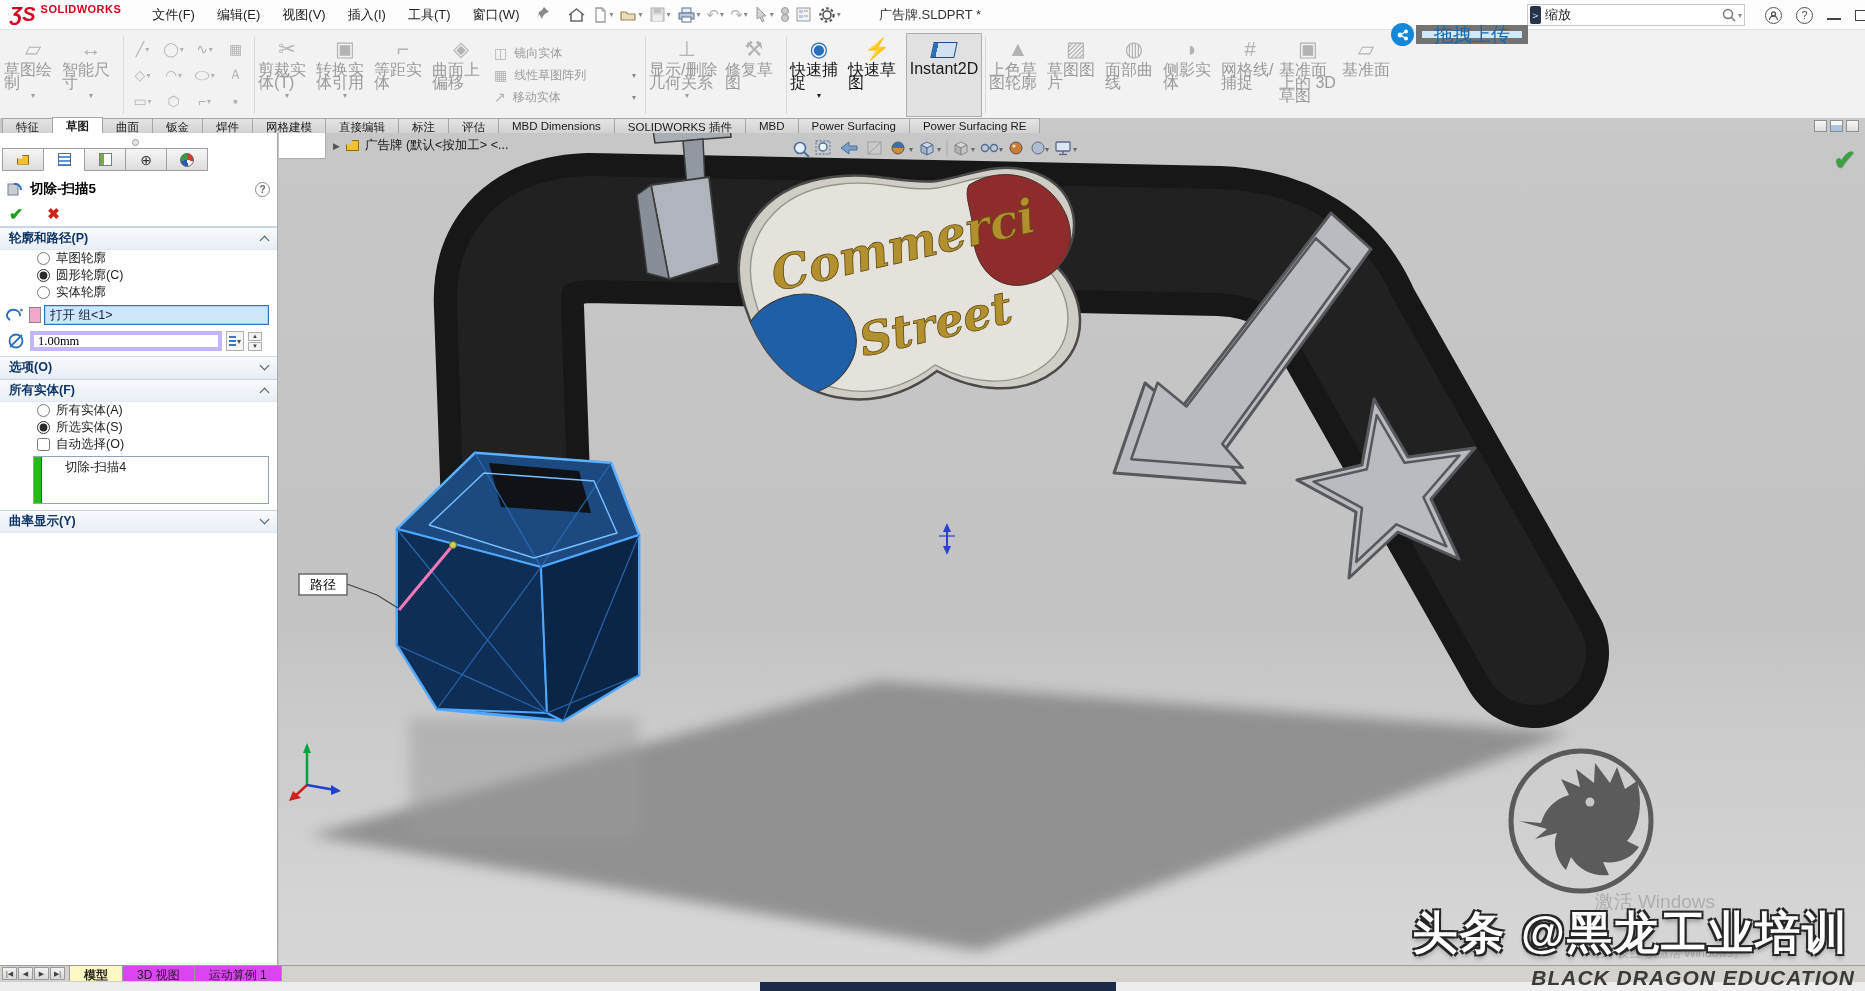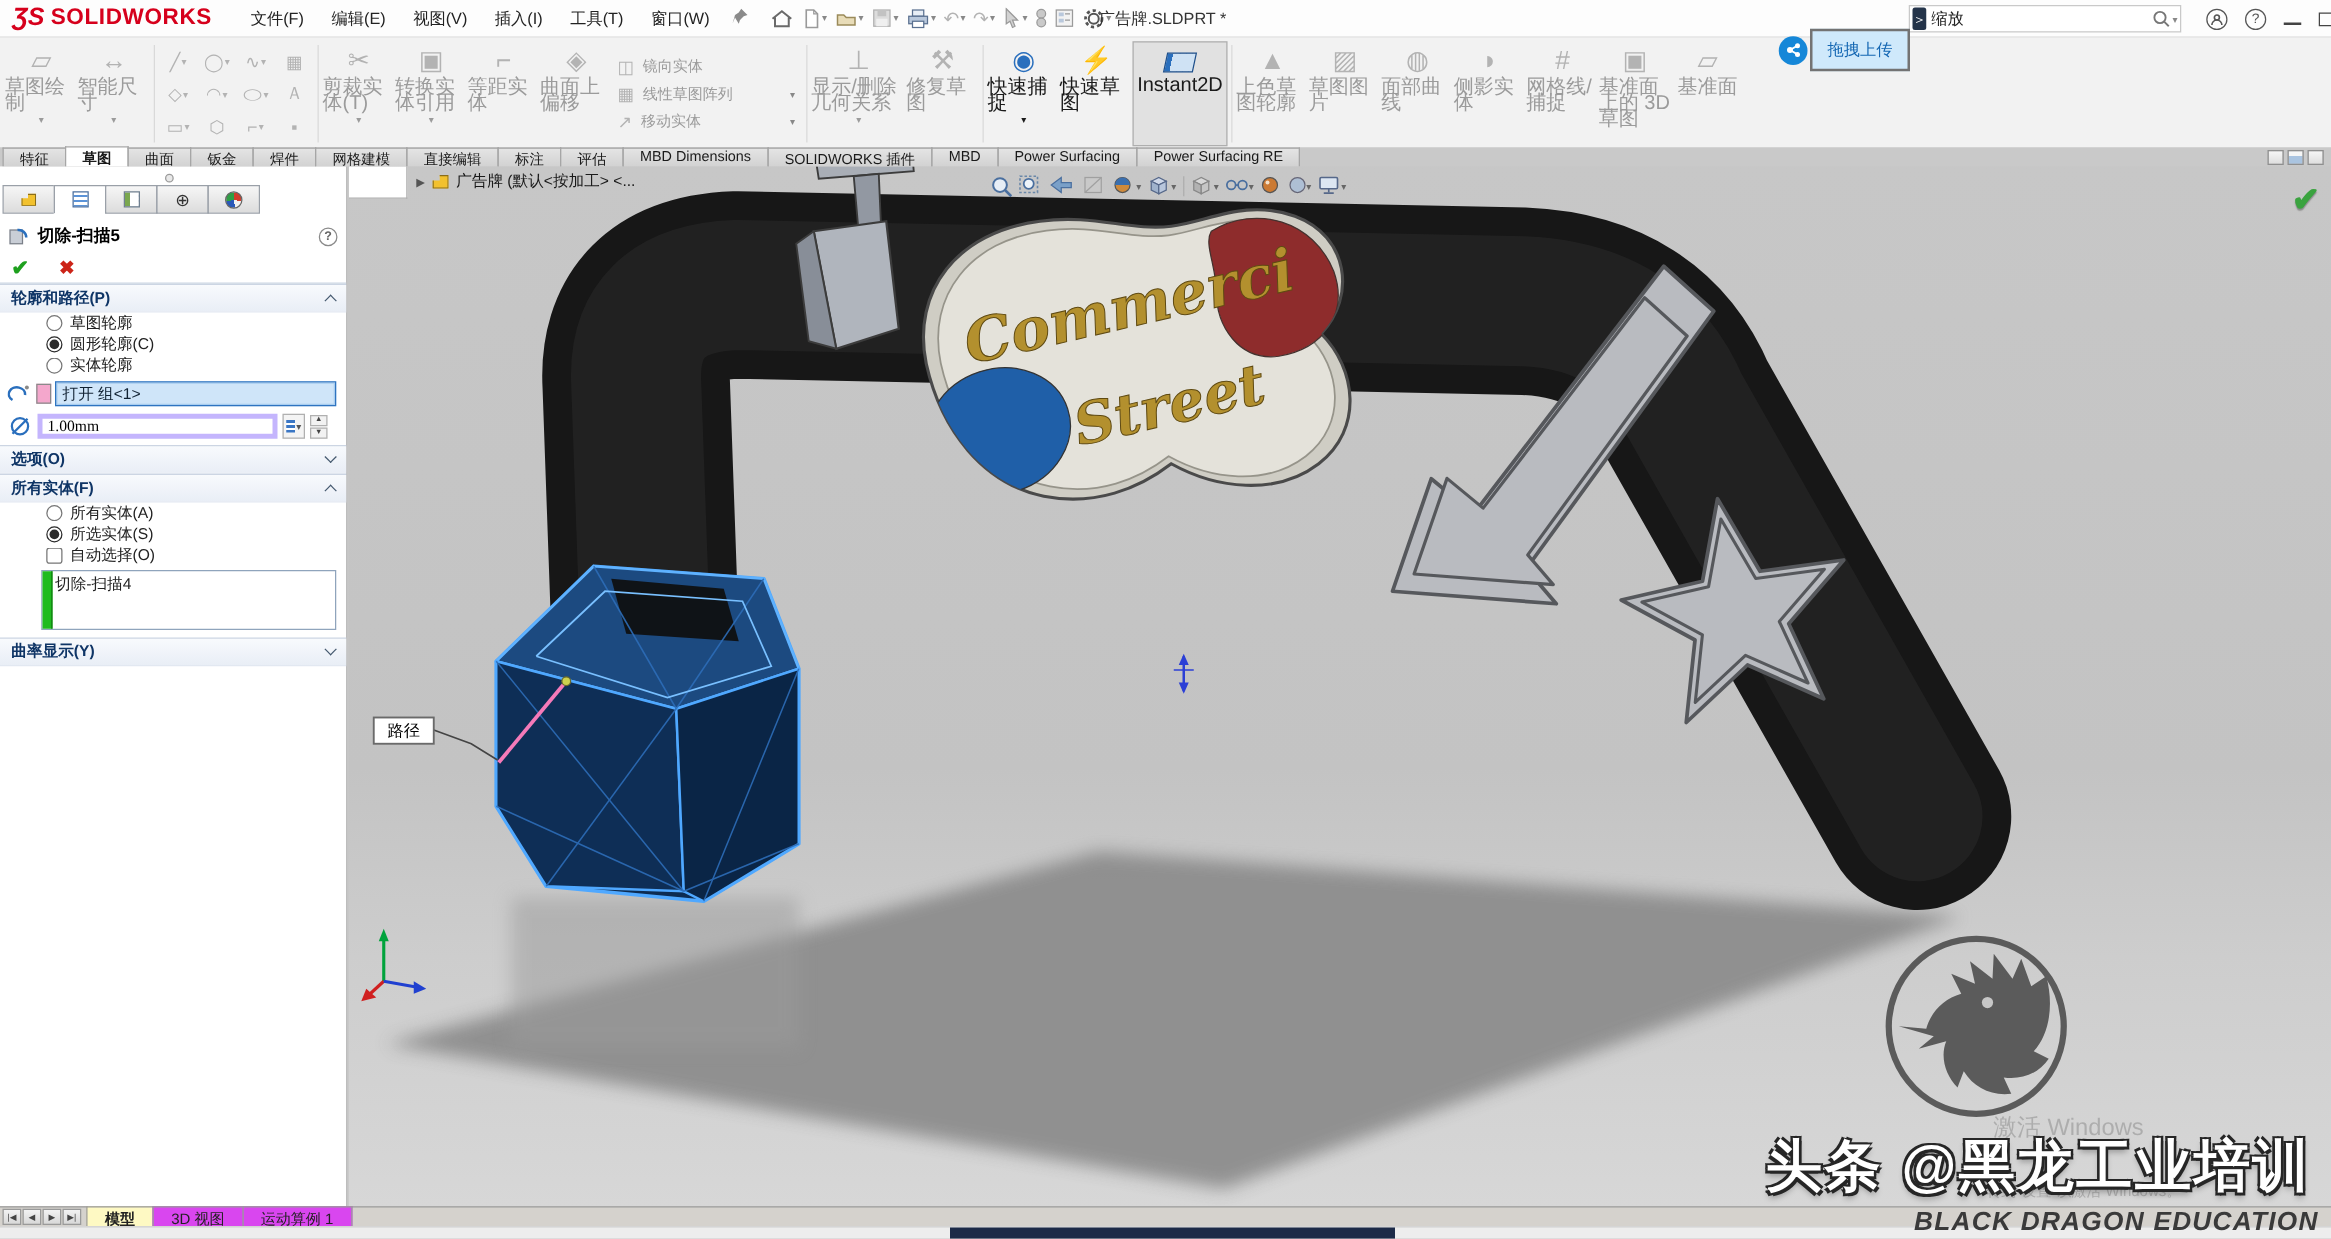--- a/index.html
+++ b/index.html
@@ -2,40 +2,40 @@
 <html><head>
 <meta charset="utf-8">
 <style>
 *{margin:0;padding:0;box-sizing:border-box}
 html,body{width:1865px;height:991px;overflow:hidden}
 body{font-family:"Liberation Sans",sans-serif;background:#c6c6c6;position:relative;font-size:12.5px;color:#222}
 
 .titlebar{position:absolute;top:0;left:0;right:0;height:30px;background:#fdfdfd;border-bottom:1px solid #e3e3e3;display:flex;align-items:center;z-index:40}
 .logo{display:flex;margin-left:10px;color:#d6001c;font-weight:bold;white-space:nowrap}
 .logo .mark{font-size:20px;font-style:italic;margin-right:5px}
-.logo .word{font-size:18px;letter-spacing:.5px}
+.logo .word{font-size:11px;letter-spacing:.5px}
 .menus{display:flex;margin-left:20px}
 .menu{padding:4px 11px;font-size:13px;color:#222;cursor:default}
 .pin{margin-left:6px}
 .qat{display:flex;align-items:center;margin-left:14px}
 .qi{display:flex;align-items:center;padding:2px 3px}
 .caret{font-size:8px;color:#888;margin-left:1px}
 .doc-title{position:absolute;left:760px;width:340px;text-align:center;font-size:13px;color:#333}
 .search{position:absolute;right:120px;top:4px;width:218px;height:22px;border:1px solid #c9c9c9;background:#fff;display:flex;align-items:center}
 .search .cmd{width:23px;height:18px;margin:1px 4px 1px 2px;background:#24344a;color:#fff;font-size:11px;display:flex;align-items:center;justify-content:center;border-radius:2px}
 .search .sval{flex:1;font-size:13px;color:#222;border:0;outline:none;background:transparent}
 .search .magwrap{display:flex;align-items:center;padding-right:4px;color:#777}
 .tb-right{position:absolute;right:4px;top:0;height:30px;display:flex;align-items:center;gap:14px}
 .circ-ic{width:17px;height:17px;border:1.6px solid #555;border-radius:50%;display:flex;align-items:center;justify-content:center;font-size:11px;color:#555}
 .win-min{width:14px;border-top:2px solid #444;margin-top:8px}
 .win-restore{width:12px;height:11px;border:1.6px solid #444;margin-right:-6px}
 
 .upload{position:absolute;top:23px;right:337px;display:flex;align-items:center;z-index:45}
 .upload .cloud{width:23px;height:23px;border-radius:50%;background:#1587d8;display:flex;align-items:center;justify-content:center}
-.upload .lbl{height:34px;margin-left:2px;background:#cfe9fb;border:2px solid #737373;color:#1467b3;font-size:13px;display:flex;align-items:center;padding:0 12px}
+.upload .lbl{height:19px;margin-left:2px;background:#cfe9fb;border:6px solid #737373;color:#1467b3;font-size:19px;display:flex;align-items:center;padding:0 12px}
 
 .ribbon{position:absolute;top:30px;left:0;right:0;height:88px;background:#f2f2f2;display:flex;align-items:stretch;padding:3px 4px 1px 4px;z-index:30}
 .rsep{width:1px;background:#d9d9d9;margin:3px 3px}
 .rb{cursor:default}
 .rb.big{display:flex;flex-direction:column;align-items:center;padding-top:3px;width:58px}
 .rb.big.w72{width:76px}.rb.big.w64{width:76px}
 .ric{font-size:21px;line-height:25px;height:27px;color:#b3b3b3}
 .rlb{font-size:16px;line-height:13px;color:#9b9b9b}
 .dd2{font-size:8px;color:#9b9b9b;margin-top:2px}
 .rb.en .ric{color:#2a6fbd}
@@ -86,21 +86,21 @@
 .swatch{width:12px;height:16px;background:#f4a7cc;border:1px solid #8a8a8a}
 .selbox{flex:1;height:20px;background:#cfe5f9;border:1px solid #2f74c0;box-shadow:inset 0 0 0 1px #a8cdf0;display:flex;align-items:center;padding:0 5px;color:#123}
 .numrow{display:flex;align-items:center;gap:4px;padding:3px 8px 5px 6px}
 .numin{width:192px;height:20px;border:4px solid #c4b5fd;font-size:12.5px;font-family:Liberation Serif, serif;padding:0 4px;outline:none}
 .spingrid{width:18px;height:20px;border:1px solid #b0b0b0;background:#f4f4f4;display:flex;align-items:center;justify-content:center;gap:1px;font-size:8px;color:#555}
 .spingrid .gg{width:7px;height:10px;background:repeating-linear-gradient(#3a76c4 0 2px,#fff 2px 4px)}
 .updown{display:flex;flex-direction:column;gap:1px}
 .updown span{width:14px;height:9px;border:1px solid #b0b0b0;background:#f2f2f2;font-size:6px;color:#444;display:flex;align-items:center;justify-content:center}
 .listbox{margin:3px 8px 6px 33px;height:48px;border:1px solid #8fa4bc;display:flex;background:#fff}
 .greenbar{width:8px;background:#1fbb1f;border-right:1px solid #0f7d0f}
-.listbox .litem{padding:2px 2px}
+.listbox .litem{padding:2px 23px}
 
 .viewport{position:absolute;top:133px;left:279px;right:0;bottom:26px;background:linear-gradient(#c7c7c7 0%,#c3c3c3 58%,#cdcdcd 76%,#d7d7d7 100%);overflow:hidden;z-index:10}
 .scene{position:absolute;inset:0;width:100%;height:100%}
 .flyout-strip{position:absolute;left:0;top:0;width:47px;height:26px;background:#fff;border-right:1px solid #adadad;border-bottom:1px solid #adadad}
 .breadcrumb{position:absolute;left:54px;top:4px;display:flex;align-items:center;gap:6px;font-size:12.5px;color:#1a1a1a}
 .bc-arrow{color:#555;font-size:9px}
 .bc-part{width:13px;height:11px;background:#f2c12e;border:1px solid #8a6d1a;clip-path:polygon(0 40%,45% 40%,45% 0,100% 0,100% 100%,0 100%)}
 .headsup{position:absolute;left:512px;top:5px}
 .confirm-check{position:absolute;right:9px;top:11px;font-size:27px;color:#3aa33f;font-weight:bold;text-shadow:0 1px 1px #8a8a8a}
 .ghost1{position:absolute;right:150px;top:756px;font-size:19px;color:#888;opacity:.5}

